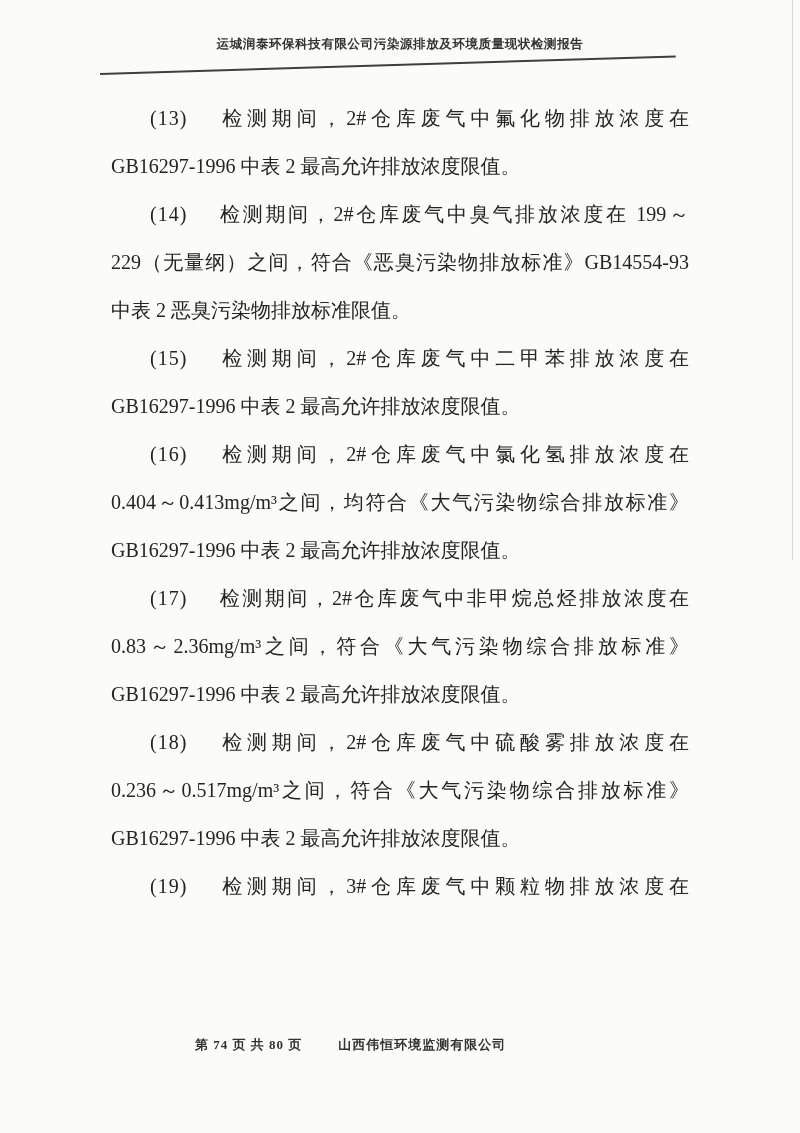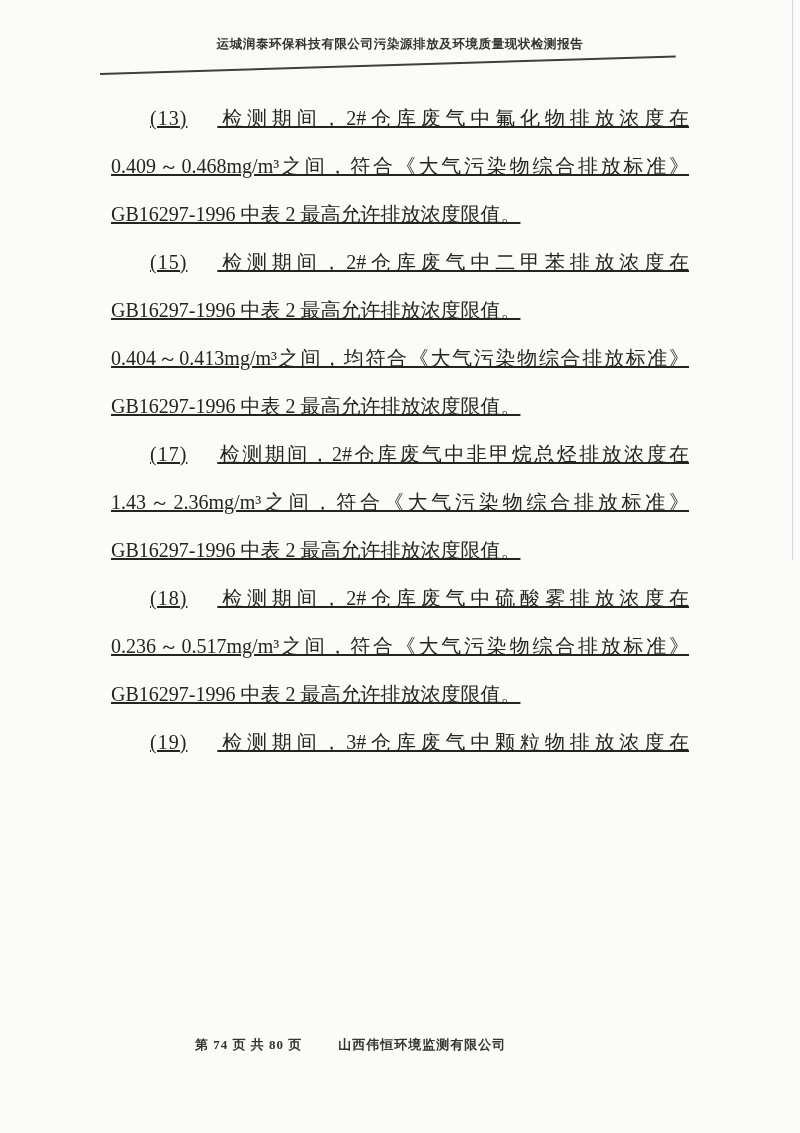--- a/index.html
+++ b/index.html
@@ -45,21 +45,20 @@
     width: 578px;
     font-size: 20px;
     color: #242424;
   }
   .para { margin: 0; padding: 0; }
   .line {
     line-height: 48px;
     height: 48px;
     white-space: nowrap;
     text-align: left;
-    text-decoration: underline;
   }
   .line.fill {
     white-space: normal;
     text-align: justify;
     text-align-last: justify;
     text-justify: inter-ideograph;
   }
   .line.first { padding-left: 39px; }
   .pnum { letter-spacing: 1px; }
   .pgap { display: inline-block; width: 30px; }
@@ -81,38 +80,43 @@
 
   <div class="scan-edge"></div>
 
   <div class="header-title">运城润泰环保科技有限公司污染源排放及环境质量现状检测报告</div>
   <div class="header-rule"></div>
 
   <div class="content">
 
     <div class="para">
       <div class="line fill first"><span class="pnum">(13)</span><span class="pgap"></span><span>检测期间，2#仓库废气中氟化物排放浓度在</span></div>
-      <div class="line fill">0.409～0.468mg/m³之间，符合《大气污染物综合排放标准》</div>
       <div class="line">GB16297-1996 中表 2 最高允许排放浓度限值。</div>
     </div>
 
+    <div class="para">
+      <div class="line fill first"><span class="pnum">(14)</span><span class="pgap"></span><span>检测期间，2#仓库废气中臭气排放浓度在 199～</span></div>
+      <div class="line fill">229（无量纲）之间，符合《恶臭污染物排放标准》GB14554-93</div>
+      <div class="line">中表 2 恶臭污染物排放标准限值。</div>
+    </div>
 
     <div class="para">
       <div class="line fill first"><span class="pnum">(15)</span><span class="pgap"></span><span>检测期间，2#仓库废气中二甲苯排放浓度在</span></div>
       <div class="line">GB16297-1996 中表 2 最高允许排放浓度限值。</div>
     </div>
 
     <div class="para">
+      <div class="line fill first"><span class="pnum">(16)</span><span class="pgap"></span><span>检测期间，2#仓库废气中氯化氢排放浓度在</span></div>
       <div class="line fill">0.404～0.413mg/m³之间，均符合《大气污染物综合排放标准》</div>
       <div class="line">GB16297-1996 中表 2 最高允许排放浓度限值。</div>
     </div>
 
     <div class="para">
       <div class="line fill first"><span class="pnum">(17)</span><span class="pgap"></span><span>检测期间，2#仓库废气中非甲烷总烃排放浓度在</span></div>
-      <div class="line fill">1.43～2.36mg/m³之间，符合《大气污染物综合排放标准》</div>
+      <div class="line fill">0.83～2.36mg/m³之间，符合《大气污染物综合排放标准》</div>
       <div class="line">GB16297-1996 中表 2 最高允许排放浓度限值。</div>
     </div>
 
     <div class="para">
       <div class="line fill first"><span class="pnum">(18)</span><span class="pgap"></span><span>检测期间，2#仓库废气中硫酸雾排放浓度在</span></div>
       <div class="line fill">0.236～0.517mg/m³之间，符合《大气污染物综合排放标准》</div>
       <div class="line">GB16297-1996 中表 2 最高允许排放浓度限值。</div>
     </div>
 
     <div class="para">

